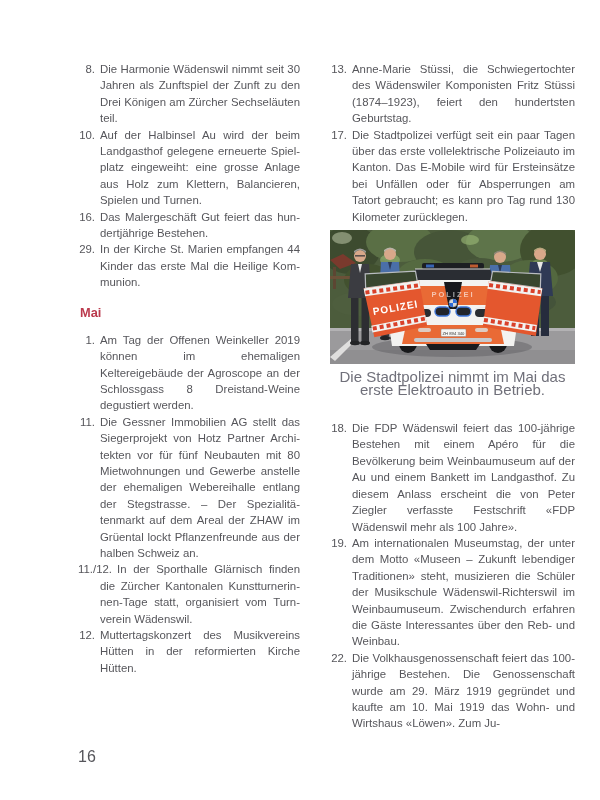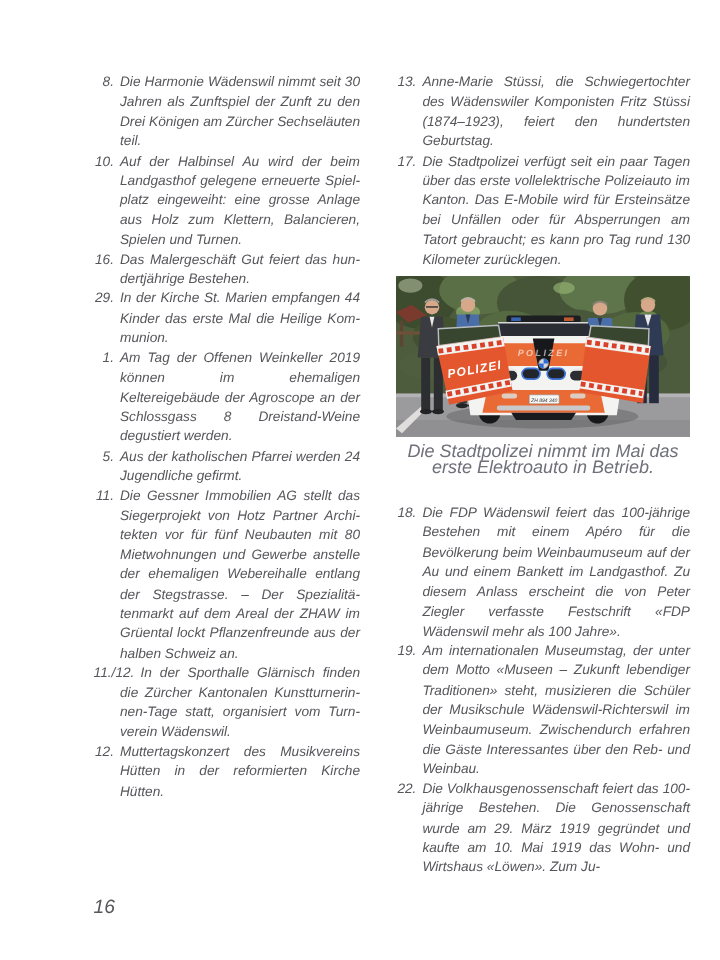--- a/index.html
+++ b/index.html
@@ -1,20 +1,19 @@
 <!DOCTYPE html>
 <html lang="de"><head>
 <meta charset="utf-8">
 <style>
   html,body{margin:0;padding:0;background:#e9e9e9;}
   .page{
     width:600px;height:800px;background:#ffffff;position:relative;
     font-family:"Liberation Sans", sans-serif;overflow:hidden;
     margin:0 auto;
-    font-style:italic;
   }
   .col{position:absolute;top:61px;}
   .col-left{left:78px;width:222px;}
   .col-right{left:330px;width:245px;}
   .item{
     font-size:11.4px;line-height:16.4px;color:#56565b;
     text-align:justify;padding-left:22px;text-indent:-22px;
   }
   .item .num{
     display:inline-block;min-width:17px;margin-right:5px;
@@ -39,23 +38,23 @@
 <body>
 
 <div class="page">
 
   <div class="col col-left">
     <div class="item"><span class="num">8.</span><span class="txt">Die Harmonie Wädenswil nimmt seit 30 Jahren als Zunftspiel der Zunft zu den Drei Königen am Zürcher Sechseläuten teil.</span></div>
     <div class="item"><span class="num">10.</span><span class="txt">Auf der Halbinsel Au wird der beim Landgasthof gelegene erneuerte Spiel­platz eingeweiht: eine grosse Anlage aus Holz zum Klettern, Balancieren, Spielen und Turnen.</span></div>
     <div class="item"><span class="num">16.</span><span class="txt">Das Malergeschäft Gut feiert das hun­dertjährige Bestehen.</span></div>
     <div class="item"><span class="num">29.</span><span class="txt">In der Kirche St. Marien empfangen 44 Kinder das erste Mal die Heilige Kom­munion.</span></div>
 
+    <div class="month">Mai</div>
 
     <div class="item"><span class="num">1.</span><span class="txt">Am Tag der Offenen Weinkeller 2019 kön­nen im ehemaligen Keltereigebäude der Agroscope an der Schlossgass 8 Drei­stand-Weine degustiert werden.</span></div>
-    <div class="item"><span class="num">5.</span><span class="txt">Aus der katholischen Pfarrei werden 24 Jugendliche gefirmt.</span></div>
     <div class="item"><span class="num">11.</span><span class="txt">Die Gessner Immobilien AG stellt das Siegerprojekt von Hotz Partner Archi­tekten vor für fünf Neubauten mit 80 Mietwohnungen und Gewerbe an­stelle der ehemaligen Webereihalle ent­lang der Stegstrasse. – Der Spezialitä­tenmarkt auf dem Areal der ZHAW im Grüental lockt Pflanzenfreunde aus der halben Schweiz an.</span></div>
     <div class="item"><span class="num">11./12.</span><span class="txt">In der Sporthalle Glärnisch finden die Zürcher Kantonalen Kunstturnerin­nen-Tage statt, organisiert vom Turn­verein Wädenswil.</span></div>
     <div class="item"><span class="num">12.</span><span class="txt">Muttertagskonzert des Musikvereins Hütten in der reformierten Kirche Hütten.</span></div>
   </div>
 
   <div class="col col-right">
     <div class="item"><span class="num">13.</span><span class="txt">Anne-Marie Stüssi, die Schwiegertoch­ter des Wädenswiler Komponisten Fritz Stüssi (1874–1923), feiert den hunderts­ten Geburtstag.</span></div>
     <div class="item"><span class="num">17.</span><span class="txt">Die Stadtpolizei verfügt seit ein paar Tagen über das erste vollelektrische Polizeiauto im Kanton. Das E-Mobile wird für Ersteinsätze bei Unfällen oder für Absperrungen am Tatort gebraucht; es kann pro Tag rund 130 Kilometer zu­rücklegen.</span></div>
 
     <svg class="photo" viewBox="0 0 245 134" xmlns="http://www.w3.org/2000/svg">

